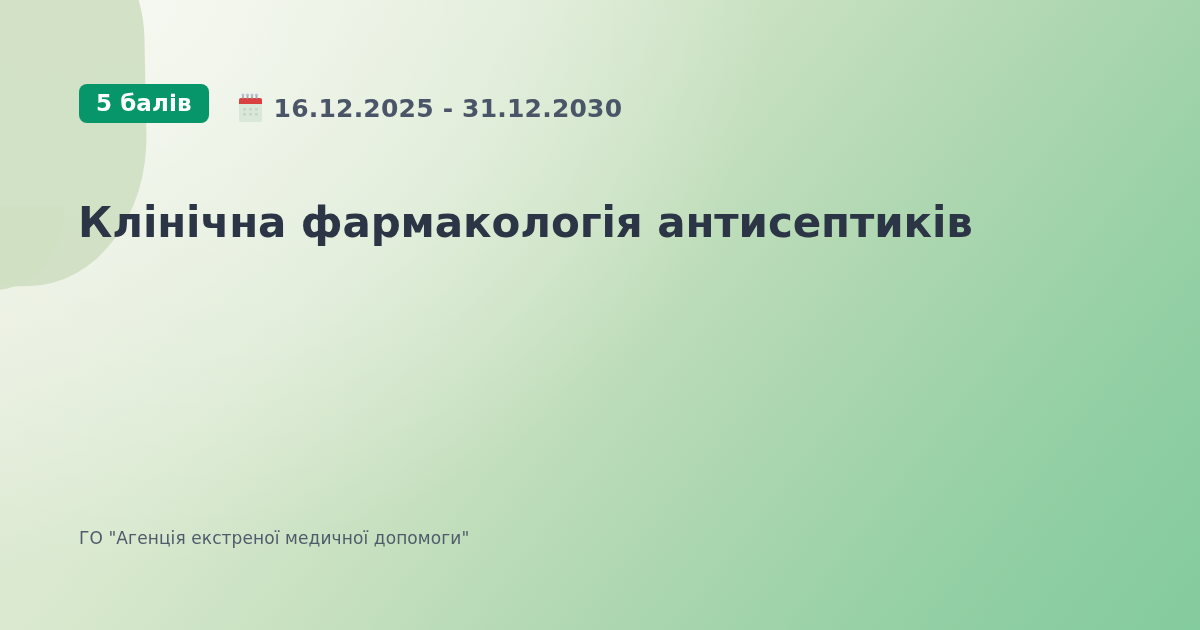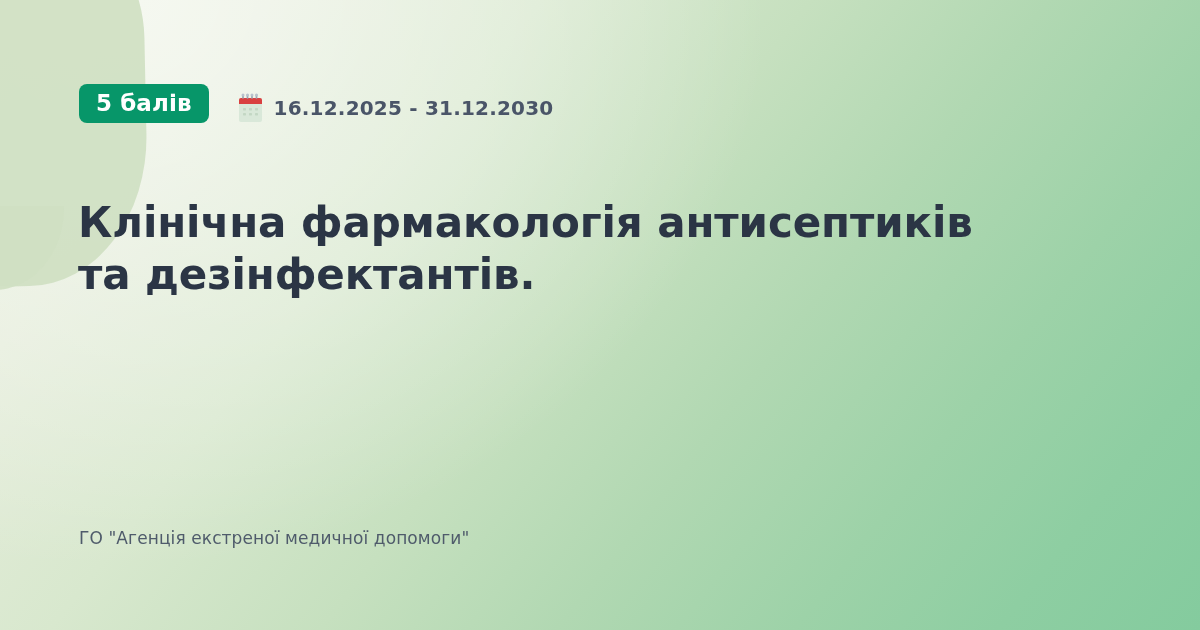--- a/index.html
+++ b/index.html
@@ -115,21 +115,21 @@
 
   
   .cal-icon {
     display:block;
     width:27px;
     height:30px;
     flex:0 0 auto;
   }
 
   .date-text {
-    font-size:20px;
+    font-size:25px;
     font-weight:600;
     color:#4a5568;
     letter-spacing:0.2px;
     white-space:nowrap;
   }
 
   
   .headline {
     position:absolute;
     left:78px;
@@ -200,19 +200,18 @@
           </g>
         </svg>
 
         <span class="date-text">16.12.2025 - 31.12.2030</span>
       </span>
     </div>
 
     <h1 class="headline">
       <span>Клінічна фармакологія антисептиків</span>
       <br>
-      <span>та дезінфектантів.</span>
     </h1>
 
     <div class="organizer">ГО "Агенція екстреної медичної допомоги"</div>
 
   </div>
 </div>
 
 </body></html>

